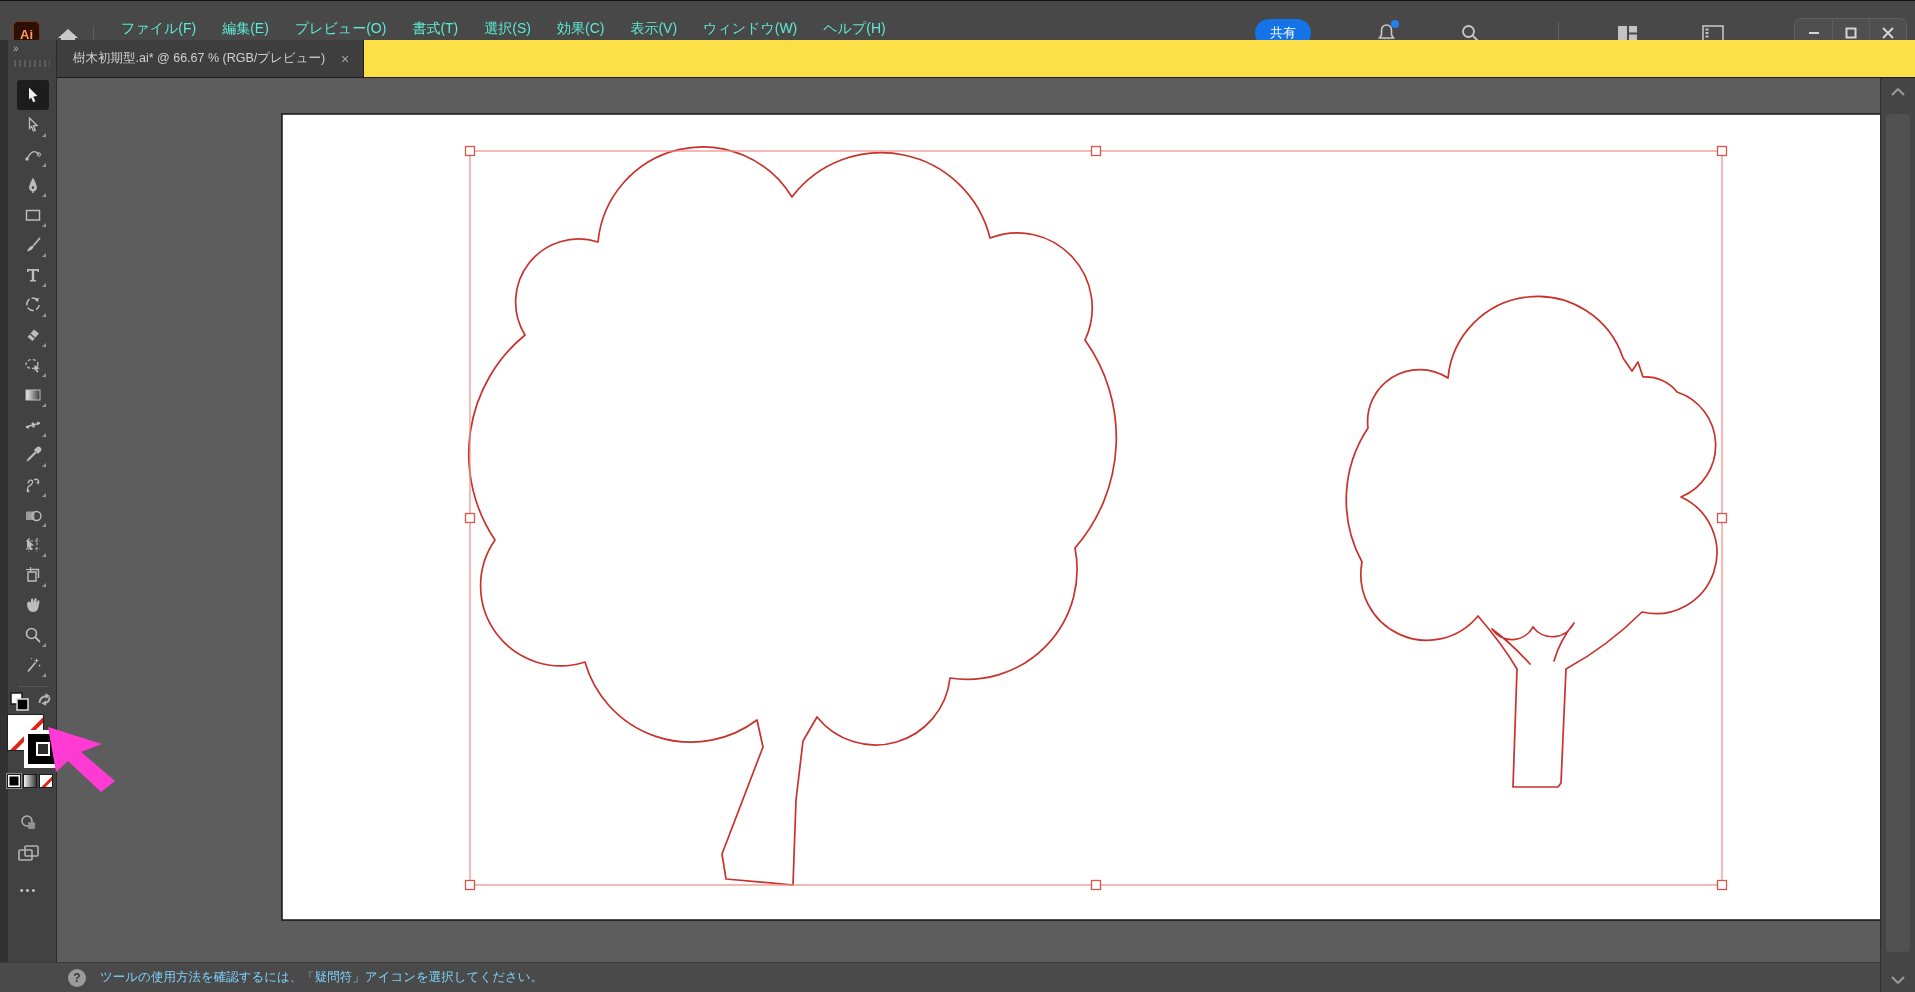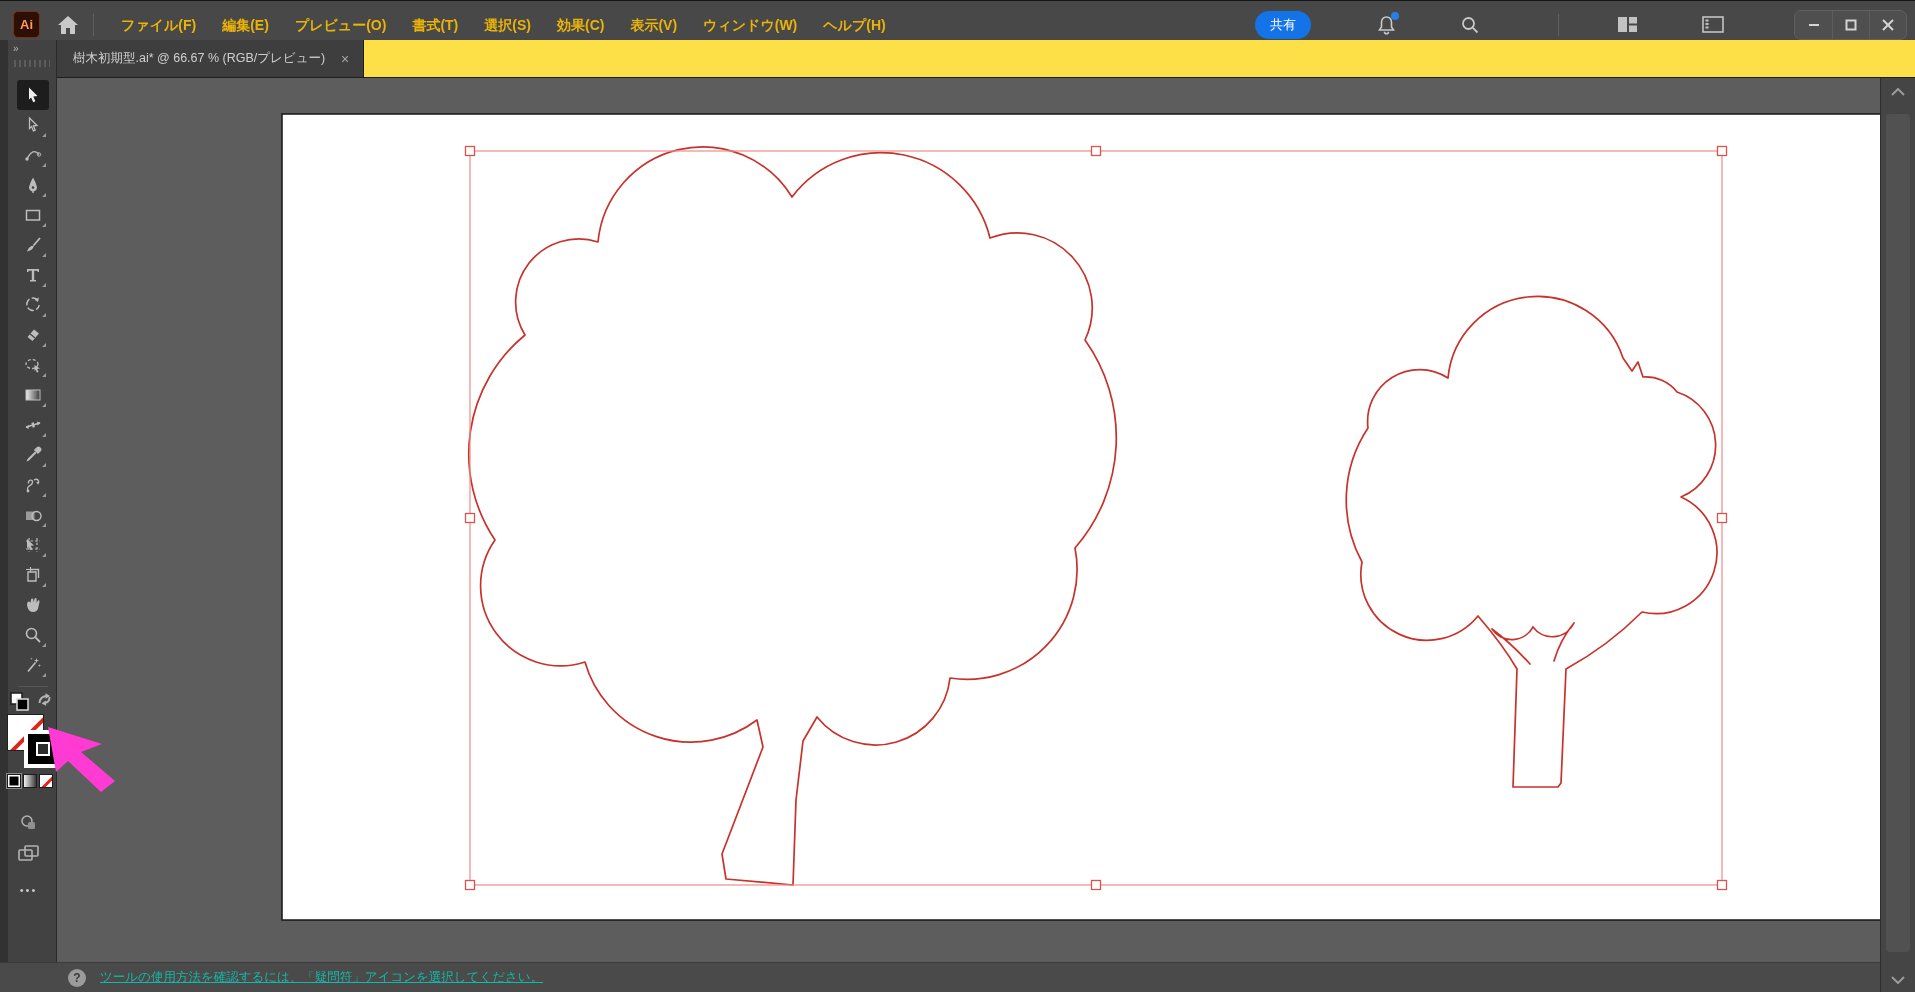--- a/index.html
+++ b/index.html
@@ -2,28 +2,28 @@
 <html><head>
 <meta charset="utf-8">
 <style>
   * { box-sizing: border-box; margin: 0; padding: 0; }
   html,body { width:1915px; height:992px; overflow:hidden; background:#333; }
   .app { position:relative; width:1915px; height:992px; font-family:"Liberation Sans",sans-serif;
          background:#484848; user-select:none; }
 
   
   .titlebar { position:absolute; left:0; top:0; width:1915px; height:48px; background:#484848;
-              border-top:1px solid #141414; display:flex; align-items:center; }
+              border-top:1px solid #141414; display:flex; align-items:flex-end; }
   .ai-badge { width:27px; height:27px; margin-left:13px; border-radius:5px; background:#2e0f05;
               border:1px solid #73321a; color:#ff9a5e; font-weight:bold; font-size:13px;
               display:flex; align-items:center; justify-content:center; }
   .home-btn { margin-left:17px; display:flex; align-items:center; }
   .tb-sep { width:1px; height:22px; background:#5f5f5f; margin:0 14px; }
   .menus { display:flex; align-items:center; }
-  .menu-item { color:#eab308; font-size:14px; padding:0 13px; line-height:40px; cursor:default;font-weight:bold; }
+  .menu-item { color:#5eead4; font-size:14px; padding:0 13px; line-height:40px; cursor:default; }
   .tb-right { margin-left:auto; display:flex; align-items:center;gap:44px; }
   .share-pill { background:#1473e6; color:#fff; font-size:13px; border-radius:14px;
                 padding:5px 15px; margin-right:22px; }
   .tb-icon { margin-right:20px; display:flex; align-items:center; position:relative; }
   .bell-dot { position:absolute; right:-3px; top:-3px; width:8px; height:8px; border-radius:50%;
               background:#2680eb; }
   .win-group { border:1px solid #606060; background:#4f4f4f; border-radius:7px; display:flex;
                margin:0 8px 0 6px; height:30px; align-items:stretch; }
   .win-btn { width:37px; display:flex; align-items:center; justify-content:center; }
   .win-btn + .win-btn { border-left:1px solid #5d5d5d; }
@@ -87,21 +87,21 @@
   .vscroll .arrow.up { top:10px; } .vscroll .arrow.down { bottom:8px; }
   .vscroll .thumb { position:absolute; left:5px; right:5px; top:36px; bottom:40px; background:#515151;
                     border-radius:4px; }
 
   
   .bottombar { position:absolute; left:0; bottom:0; height:30px; right:35px; background:#4a4a4a;
                border-top:1px solid #3a3a3a; display:flex; align-items:center; }
   .help-badge { width:18px; height:18px; border-radius:50%; background:#9b9b9b; color:#3a3a3a;
                 font-weight:bold; font-size:12px; display:flex; align-items:center;
                 justify-content:center; margin-left:68px; }
-  .hint-text { color:#14b8a6; font-size:12.5px; margin-left:14px;text-decoration:underline; }
+  .hint-text { color:#7dd3fc; font-size:12.5px; margin-left:14px; }
 
   .cursor-svg { position:absolute; left:40px; top:715px; z-index:50; pointer-events:none; }
 </style>
 </head>
 <body>
 
 <div class="app">
 
   <div class="titlebar">
     <div class="ai-badge">Ai</div>

